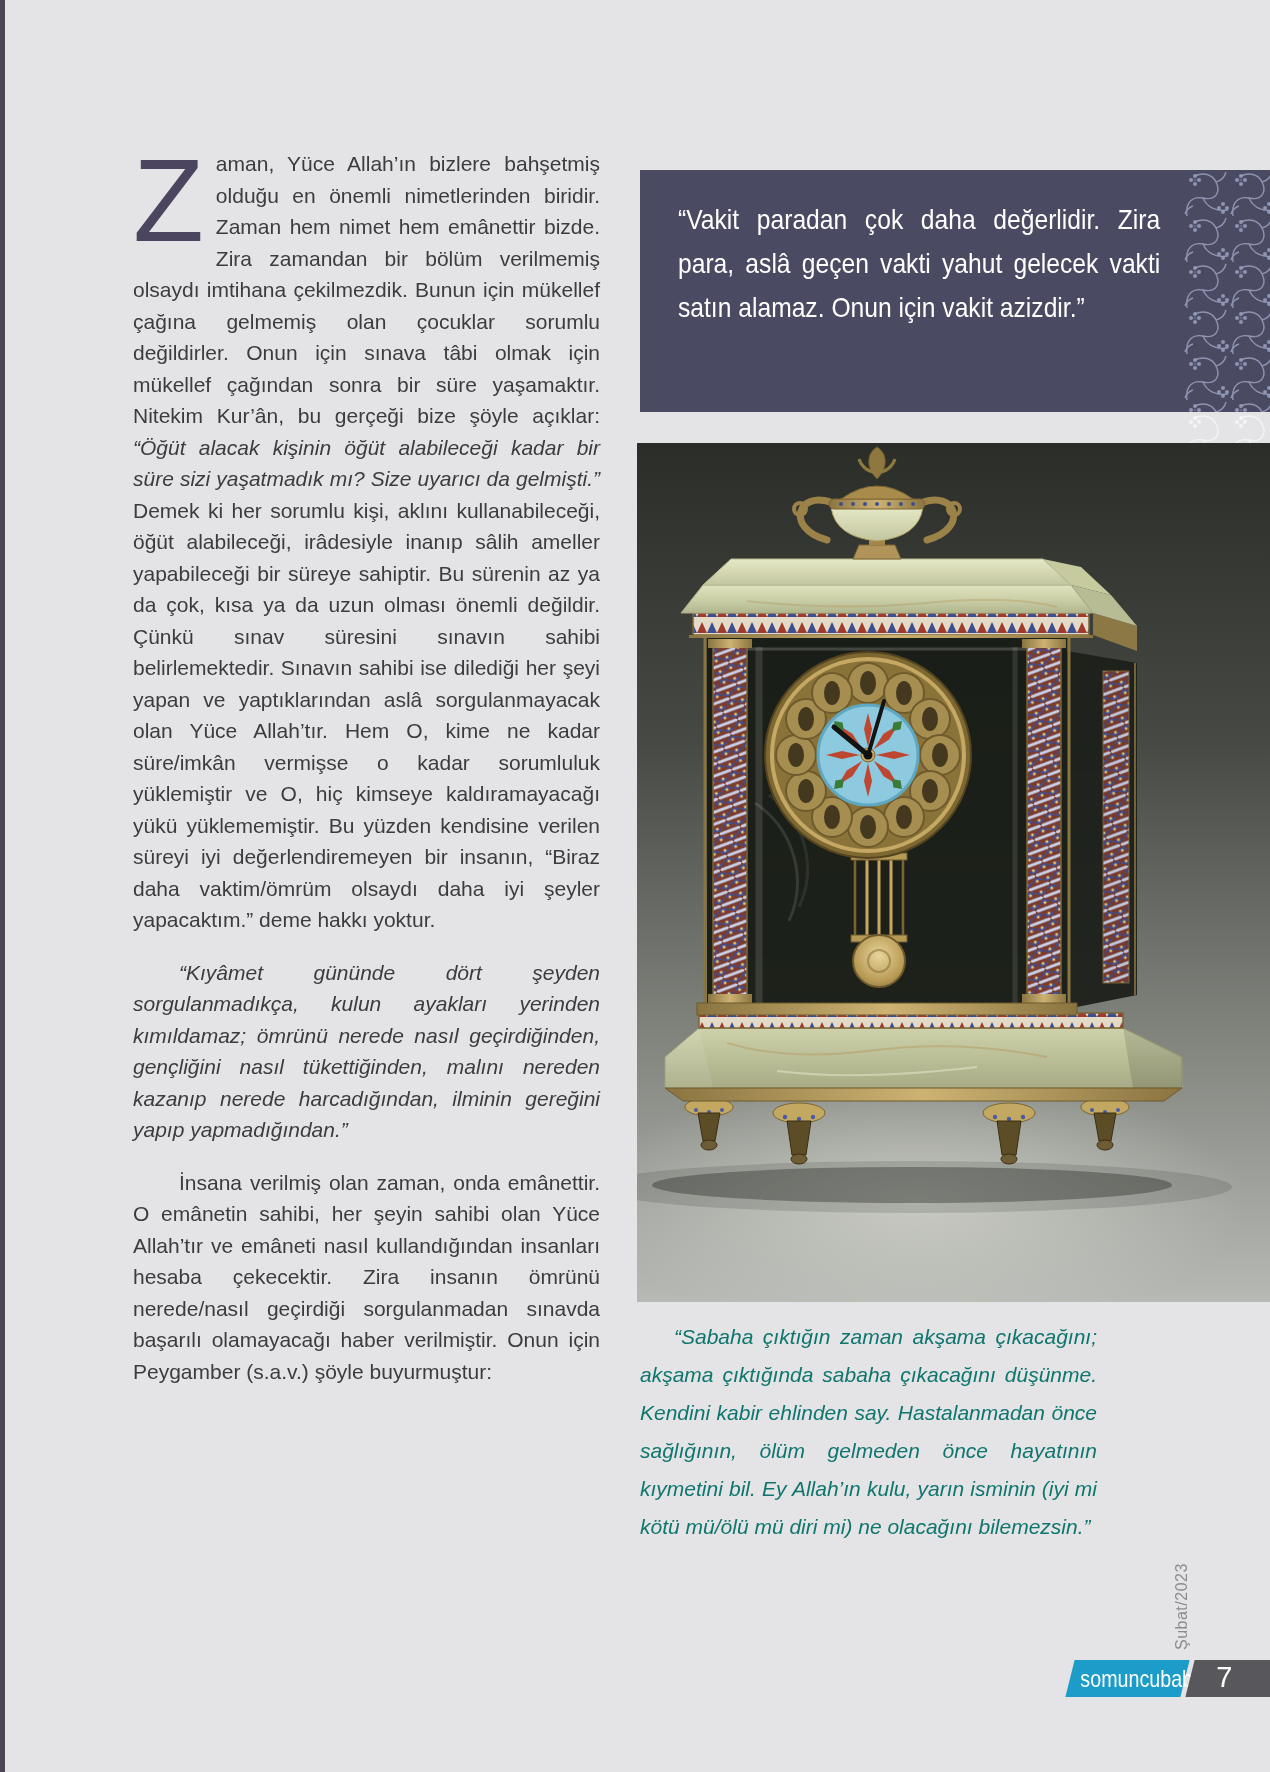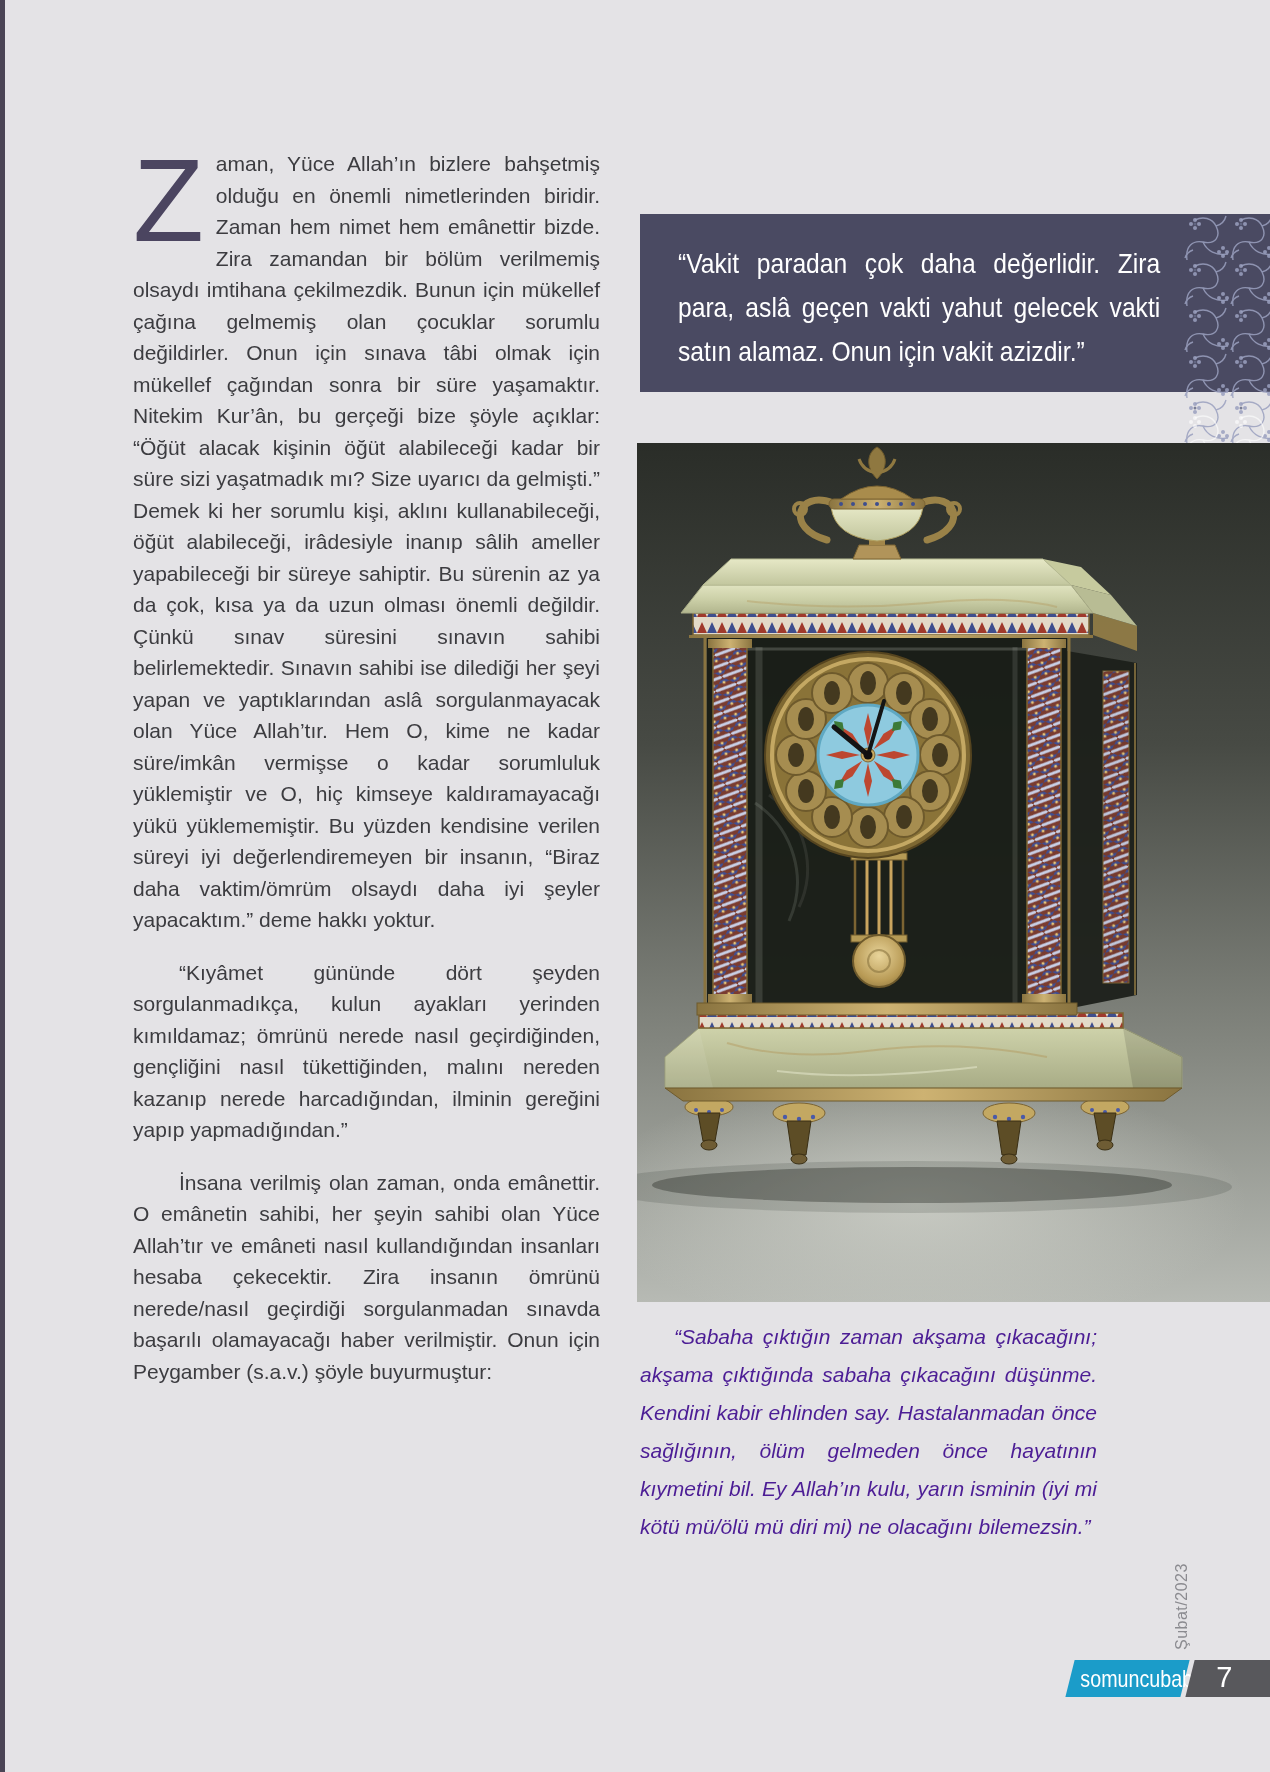--- a/index.html
+++ b/index.html
@@ -5,36 +5,36 @@
   html,body{margin:0;padding:0;background:#cfcfd2;}
   .page{position:relative;width:1270px;height:1772px;background:#e4e3e6;overflow:hidden;
         font-family:"Liberation Sans",sans-serif;}
   .left-strip{position:absolute;left:0;top:0;width:5px;height:100%;background:#4a4455;}
 
   
   .article-col{position:absolute;left:133px;top:148px;width:467px;color:#3c3c40;
                font-size:21px;line-height:31.5px;text-align:justify;}
   .article-col p{margin:0 0 21px 0;}
   .article-col p.indent{text-indent:46px;}
-  .it{}
+  .it{font-style:italic;}
   .dropcap{float:left;font-size:116px;line-height:98px;margin:4px 12px 0 0;color:#4b4560;}
 
   
-  .quote-box{position:absolute;left:640px;top:170px;width:630px;height:178px;background:#4a4a62;margin-top:44px;}
+  .quote-box{position:absolute;left:640px;top:170px;width:630px;height:242px;background:#4a4a62;}
   .quote-box-inner{position:absolute;left:38px;top:28px;width:548px;color:#ffffff;
                    font-size:28px;line-height:44px;text-align:justify;
                    transform:scaleX(0.88);transform-origin:0 0;}
   .quote-pattern{position:absolute;right:0;top:0;width:87px;height:242px;}
   .pattern-below{position:absolute;left:1183px;top:412px;width:87px;height:31px;overflow:hidden;}
 
   
   .photo{position:absolute;left:637px;top:443px;width:633px;height:859px;margin:0;}
 
   
-  .captions{position:absolute;left:640px;top:1318px;width:457px;color:#4c1d95;
+  .captions{position:absolute;left:640px;top:1318px;width:457px;color:#0f766e;
             font-size:21px;line-height:38px;text-align:justify;font-style:italic;}
   .captions p{margin:0 0 19px 0;text-indent:34px;}
 
   
   .date-vertical{position:absolute;left:1193px;top:1630px;width:80px;height:20px;
                  transform:rotate(-90deg);transform-origin:0 100%;
                  font-size:16px;color:#8b8b90;letter-spacing:.5px;}
   .badge-brand{position:absolute;left:1070px;top:1660px;width:115px;height:37px;
                background:#1b9cc9;transform:skewX(-14deg);}
   .badge-brand span{display:block;text-align:center;line-height:37px;color:#fff;font-size:24px;

